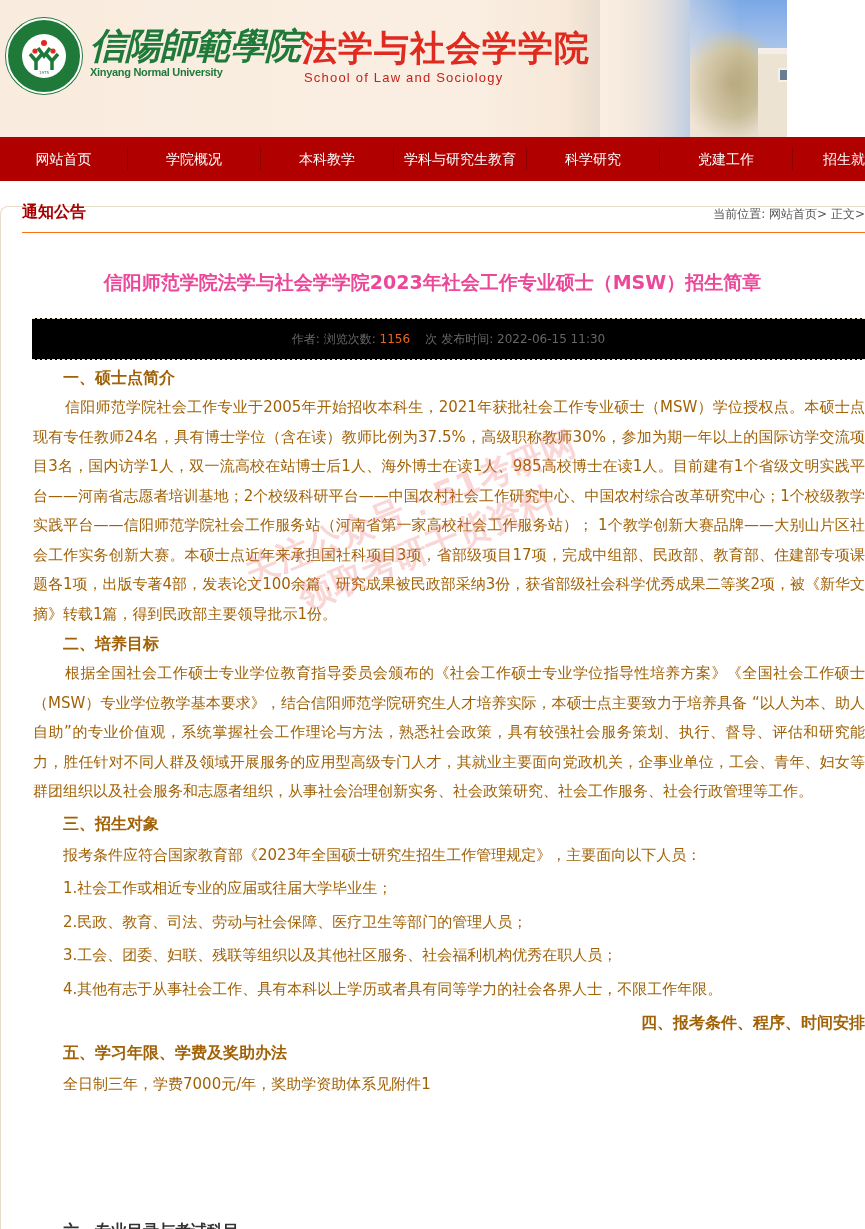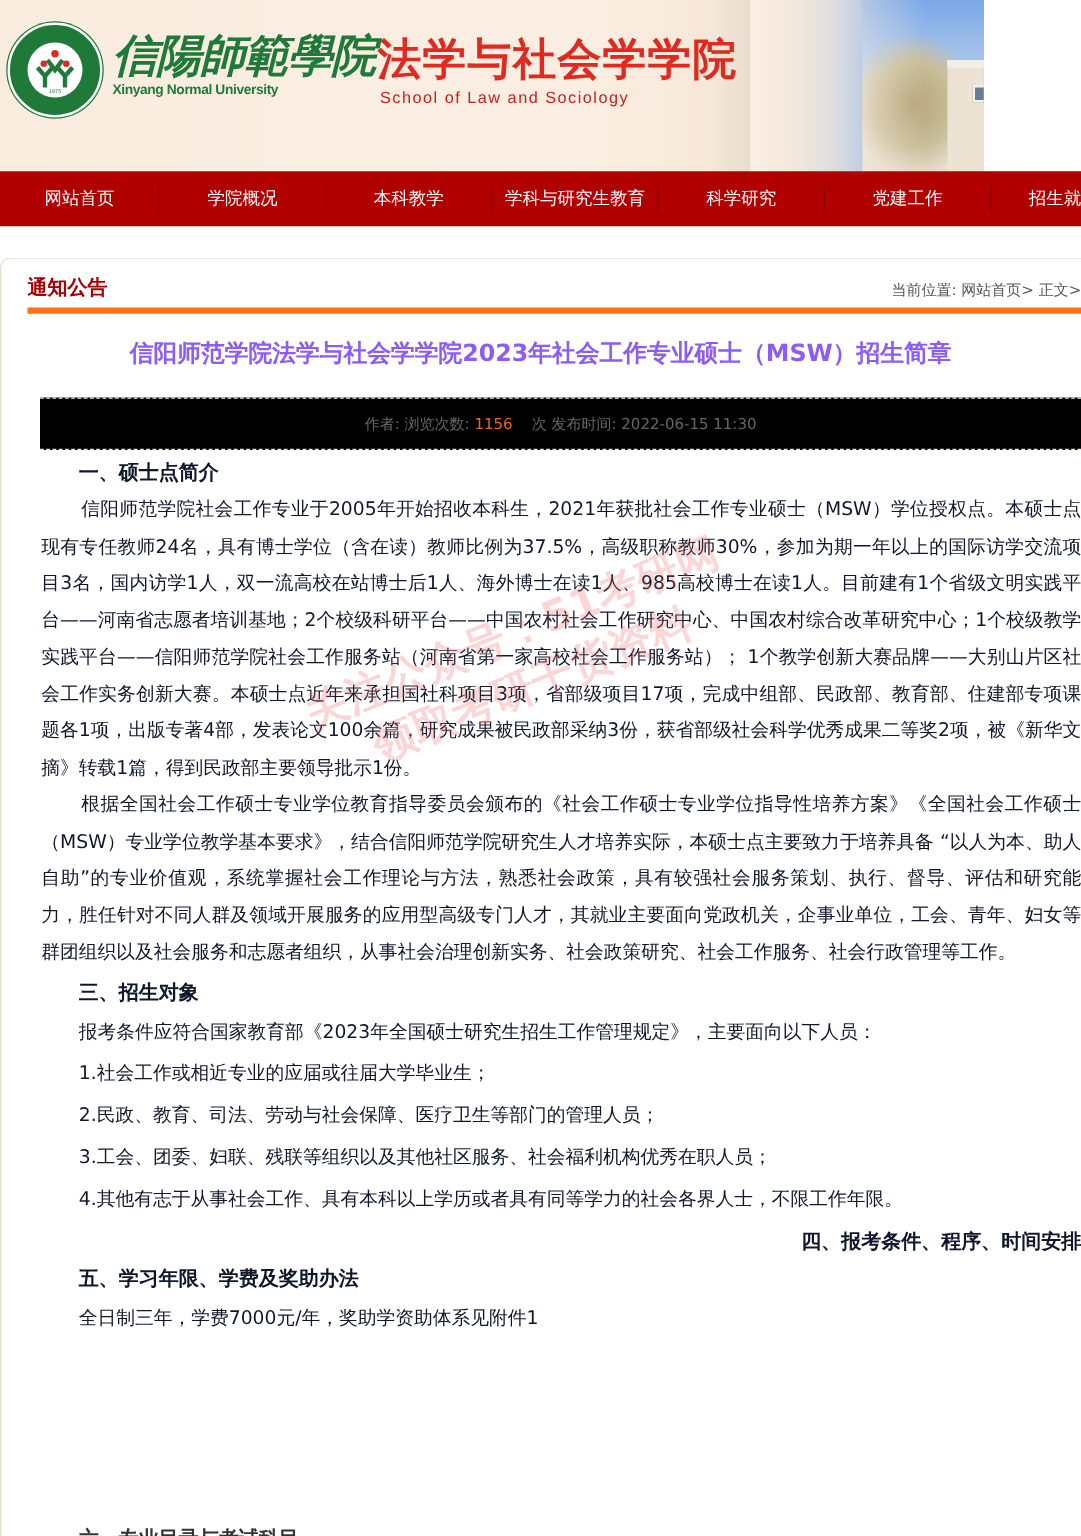--- a/index.html
+++ b/index.html
@@ -75,46 +75,46 @@
   }
   .nav-item:first-child { width: 128px; }
   .nav-item:last-child { border-right: none; text-align: left; padding-left: 30px; }
 
   
   .frame {
     position: absolute; left: 0; top: 206px; width: 875px; height: 1040px;
     border: 1px solid #e8dccb; border-radius: 8px 0 0 0; border-right: none; border-bottom: none;
   }
   .section-head {
-    position: absolute; left: 22px; top: 214px; width: 843px; height: 37px;
-    border-bottom: 5px solid #f97316;
+    position: absolute; left: 22px; top: 196px; width: 843px; height: 37px;
+    border-bottom: 1px solid #f97316;
   }
   .section-title {
     position: absolute; left: 0; top: 6px; font-size: 16px; font-weight: bold; color: #a80000;
   }
   .crumbs {
     position: absolute; right: 0; top: 10px; font-size: 12px; color: #555; white-space: nowrap;
   }
   .crumbs a { color: #555; text-decoration: none; cursor: pointer; }
 
   .article-title {
     position: absolute; left: 0; width: 865px; top: 270px; text-align: center;
-    font-size: 19px; font-weight: bold; color: #8b5cf6;
+    font-size: 19px; font-weight: bold; color: #ec4899;
   }
   .meta-bar {
     position: absolute; left: 32px; top: 318px; width: 833px; height: 42px;
     background: #000000; border-top: 1px dashed #efe5d3; border-bottom: 1px dashed #efe5d3;
     text-align: center; line-height: 40px; font-size: 12px; color: #666;
   }
   .meta-bar .count { color: #e8651b; }
 
   
   .body-text {
     position: absolute; left: 33px; top: 363px; width: 832px;
-    font-size: 15px; color: #0f172a; line-height: 29.5px;
+    font-size: 15px; color: #a16207; line-height: 29.5px;
   }
   .h { padding-left: 30px; font-weight: bold; font-size: 16px; height: 30px; line-height: 30px; }
   .p { text-indent: 32px; text-align: justify; line-height: 29.5px; }
   .li { padding-left: 30px; height: 33.5px; line-height: 33.5px; white-space: nowrap; }
 
   .watermark {
     position: absolute; left: 215px; top: 480px; width: 440px; height: 180px;
     transform: rotate(-22deg); transform-origin: center; pointer-events: none;
     color: rgba(235, 90, 90, 0.25); font-size: 34px; font-weight: bold; text-align: center; line-height: 44px;
   }
@@ -195,20 +195,21 @@
   &nbsp;&nbsp;
   <span>次</span>
   <span>发布时间:</span>
   <span>2022-06-15 11:30</span>
 </div>
 
 <div class="body-text">
   <div class="h">一、硕士点简介</div>
   <div class="p">信阳师范学院社会工作专业于2005年开始招收本科生，2021年获批社会工作专业硕士（MSW）学位授权点。本硕士点现有专任教师24名，具有博士学位（含在读）教师比例为37.5%，高级职称教师30%，参加为期一年以上的国际访学交流项目3名，国内访学1人，双一流高校在站博士后1人、海外博士在读1人、985高校博士在读1人。目前建有1个省级文明实践平台——河南省志愿者培训基地；2个校级科研平台——中国农村社会工作研究中心、中国农村综合改革研究中心；1个校级教学实践平台——信阳师范学院社会工作服务站（河南省第一家高校社会工作服务站）； 1个教学创新大赛品牌——大别山片区社会工作实务创新大赛。本硕士点近年来承担国社科项目3项，省部级项目17项，完成中组部、民政部、教育部、住建部专项课题各1项，出版专著4部，发表论文100余篇，研究成果被民政部采纳3份，获省部级社会科学优秀成果二等奖2项，被《新华文摘》转载1篇，得到民政部主要领导批示1份。</div>
 
+  <div class="h">二、培养目标</div>
   <div class="p">根据全国社会工作硕士专业学位教育指导委员会颁布的《社会工作硕士专业学位指导性培养方案》《全国社会工作硕士（MSW）专业学位教学基本要求》，结合信阳师范学院研究生人才培养实际，本硕士点主要致力于培养具备 “以人为本、助人自助”的专业价值观，系统掌握社会工作理论与方法，熟悉社会政策，具有较强社会服务策划、执行、督导、评估和研究能力，胜任针对不同人群及领域开展服务的应用型高级专门人才，其就业主要面向党政机关，企事业单位，工会、青年、妇女等群团组织以及社会服务和志愿者组织，从事社会治理创新实务、社会政策研究、社会工作服务、社会行政管理等工作。</div>
 
   <div class="h" style="margin-top:2px;">三、招生对象</div>
   <div class="li">报考条件应符合国家教育部《2023年全国硕士研究生招生工作管理规定》，主要面向以下人员：</div>
   <div class="li">1.社会工作或相近专业的应届或往届大学毕业生；</div>
   <div class="li">2.民政、教育、司法、劳动与社会保障、医疗卫生等部门的管理人员；</div>
   <div class="li">3.工会、团委、妇联、残联等组织以及其他社区服务、社会福利机构优秀在职人员；</div>
   <div class="li">4.其他有志于从事社会工作、具有本科以上学历或者具有同等学力的社会各界人士，不限工作年限。</div>
 
   <div class="h" style="margin-top:2px;text-align:right;">四、报考条件、程序、时间安排</div>

